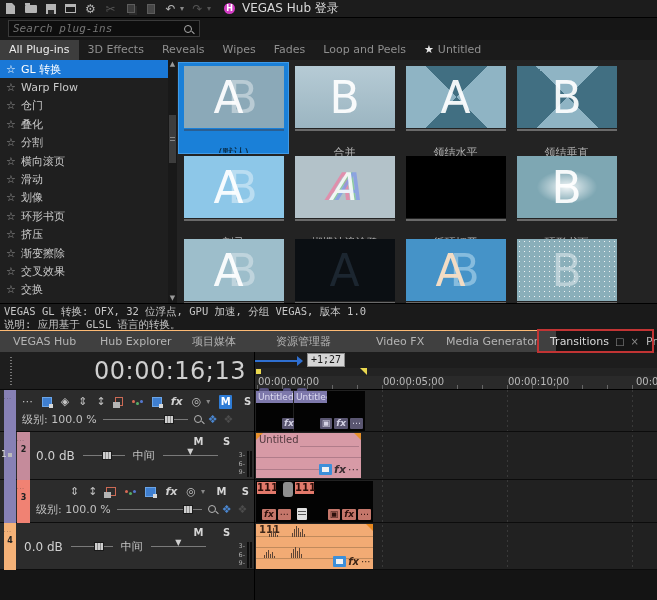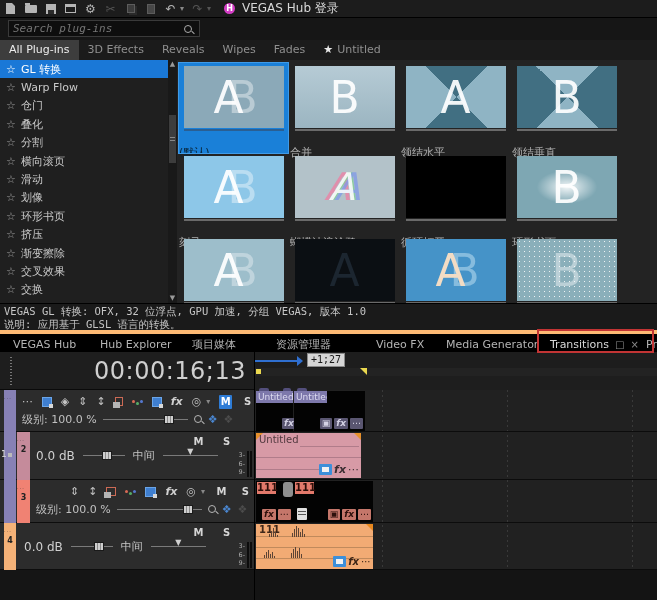--- a/index.html
+++ b/index.html
@@ -43,21 +43,21 @@
 #catscroll{width:9px;background:#191919;position:relative}
 .sarr{position:absolute;left:0;width:9px;height:9px;font-size:7px;color:#999;text-align:center;line-height:9px}
 #sthumb{position:absolute;left:1px;top:55px;width:7px;height:48px;background:#3d3d3d;display:flex;flex-direction:column;align-items:center;justify-content:center;gap:2px}
 #sthumb i{display:block;width:5px;height:1px;background:#888}
 #grid{flex:1;background:#232323;display:grid;grid-template-columns:repeat(4,111px);grid-template-rows:90px 83px 90px;padding:3px 0 0 2px;overflow:hidden}
 .cell{width:109px;padding-top:3px}
 .cell.sel{background:#1a80d8;outline:1px solid #3f9be8}
 .thumb{width:100px;height:62px;margin:0 auto;position:relative;overflow:hidden}
 .scrub{width:100px;height:2px;background:#6a6a6a;margin:1px auto 0}
 .cell.sel .scrub{background:#2a5f93}
-.tlabel{font-size:11px;color:#b0b0b0;margin-top:14px;white-space:nowrap;overflow:hidden}
+.tlabel{text-align:center;font-size:11px;color:#b0b0b0;margin-top:14px;white-space:nowrap;overflow:hidden}
 .cell.sel .tlabel{color:#082438}
 .lt{position:absolute;inset:0;display:flex;align-items:center;justify-content:center;font-size:44px;color:rgba(255,255,255,.92);font-weight:400}
 .ovA{transform:translateX(-5px);z-index:2}
 .ovB{transform:translateX(9px);color:rgba(255,255,255,.4);z-index:1}
 .th-default{background:#8ba9b8}
 .th-merge{background:linear-gradient(#b6cbd5,#9bb5c1)}
 .th-bowh{background:conic-gradient(from 45deg,#8fb4c4 0 90deg,#416f82 90deg 180deg,#8fb4c4 180deg 270deg,#416f82 270deg 360deg)}
 .th-bowv{background:conic-gradient(from 45deg,#416f82 0 90deg,#8fb4c4 90deg 180deg,#416f82 180deg 270deg,#8fb4c4 270deg 360deg)}
 .th-burn{background:#8dc7e8}
 .th-glitch{background:#b3c2c9}
@@ -73,21 +73,21 @@
 .th-r32{background:#0b0f13}
 .th-r32 .lt{color:#1c2630}
 .th-r33{background:#4593c8}
 .th-r33 .ovA{color:#f2dcc4}
 .th-r33 .ovB{color:#86bcde}
 .th-r34{background-image:radial-gradient(rgba(255,255,255,.85) .7px,transparent 1px);background-size:5px 5px;background-color:#8aafba}
 .th-r34 .lt{color:rgba(255,255,255,.42)}
 
 #statusbar{position:absolute;top:303px;left:0;width:657px;height:27px;background:#1a1a1a;border-top:1px solid #000;font-family:"DejaVu Sans Mono",monospace;font-size:10.5px;line-height:13px;color:#c6c6c6;padding:1px 0 0 4px;white-space:nowrap}
 
-#docktabs{position:absolute;top:330px;left:0;width:657px;height:22px;background:#000000;border-top:4px solid #fdba74}
+#docktabs{position:absolute;top:330px;left:0;width:556px;height:22px;background:#404040;border-top:1px solid #fdba74}
 .dtab{position:absolute;top:0;height:21px;line-height:21px;color:#b4b4b4;white-space:nowrap}
 .dtab.active{color:#d8d8d8}
 .dtab .dti{color:#8a8a8a;font-size:10px;margin-left:6px}
 #redrect{position:absolute;left:537px;top:329px;width:117px;height:24px;border:2px solid #c23434;z-index:60}
 
 #timeline{position:absolute;top:352px;left:0;width:657px;height:248px;display:flex}
 #tlleft{width:255px;background:#2c2c2c;position:relative;border-right:1px solid #000}
 #tlhead{height:38px;background:#1e1e1e;border-bottom:1px solid #0a0a0a;position:relative}
 #draghandle{position:absolute;left:10px;top:5px;width:2px;height:28px;background:repeating-linear-gradient(#777 0 1px,transparent 1px 3px)}
 #timecode{position:absolute;right:8px;top:5px;font-size:24px;color:#cfcfcf;letter-spacing:.5px}
@@ -224,20 +224,21 @@
       <span class="i-mag"></span>
     </div>
   </div>
 
   <div id="plugtabs">
     <span class="ptab active">All Plug-ins</span>
     <span class="ptab">3D Effects</span>
     <span class="ptab">Reveals</span>
     <span class="ptab">Wipes</span>
     <span class="ptab">Fades</span>
+    <span class="ptab">Loop and Peels</span>
     <span class="ptab"><span class="star">★</span><span>Untitled</span></span>
   </div>
 
   <div id="pluginmain">
     <div id="catlist">
       <div class="cat sel">
           <span class="cstar">☆</span>
           <span>GL 转换</span>
         </div>
       <div class="cat">
@@ -533,20 +534,27 @@
     <div id="tlright">
       <div id="arowR">
         <div id="bline"></div>
         <div id="bhead"></div>
         <div id="dtip">+1;27</div>
       </div>
       <div id="markerR">
         <div id="mflag"></div>
         <div id="mtri"></div>
       </div>
+      <div id="rulerR">
+        <span class="rlab" style="left:3px">00:00:00;00</span>
+        <span class="rlab" style="left:128px">00:00:05;00</span>
+        <span class="rlab" style="left:253px">00:00:10;00</span>
+        <span class="rlab" style="left:381px">00:0</span>
+        <div id="rticks"></div>
+      </div>
 
       <div id="clipsR">
         <div class="vgrid" style="left:127px"></div>
         <div class="vgrid" style="left:252px"></div>
         <div class="vgrid" style="left:377px"></div>
         <div class="rline" style="top:41px"></div>
         <div class="rline" style="top:89px"></div>
         <div class="rline" style="top:132px"></div>
         <div class="rline" style="top:179px"></div>
 

